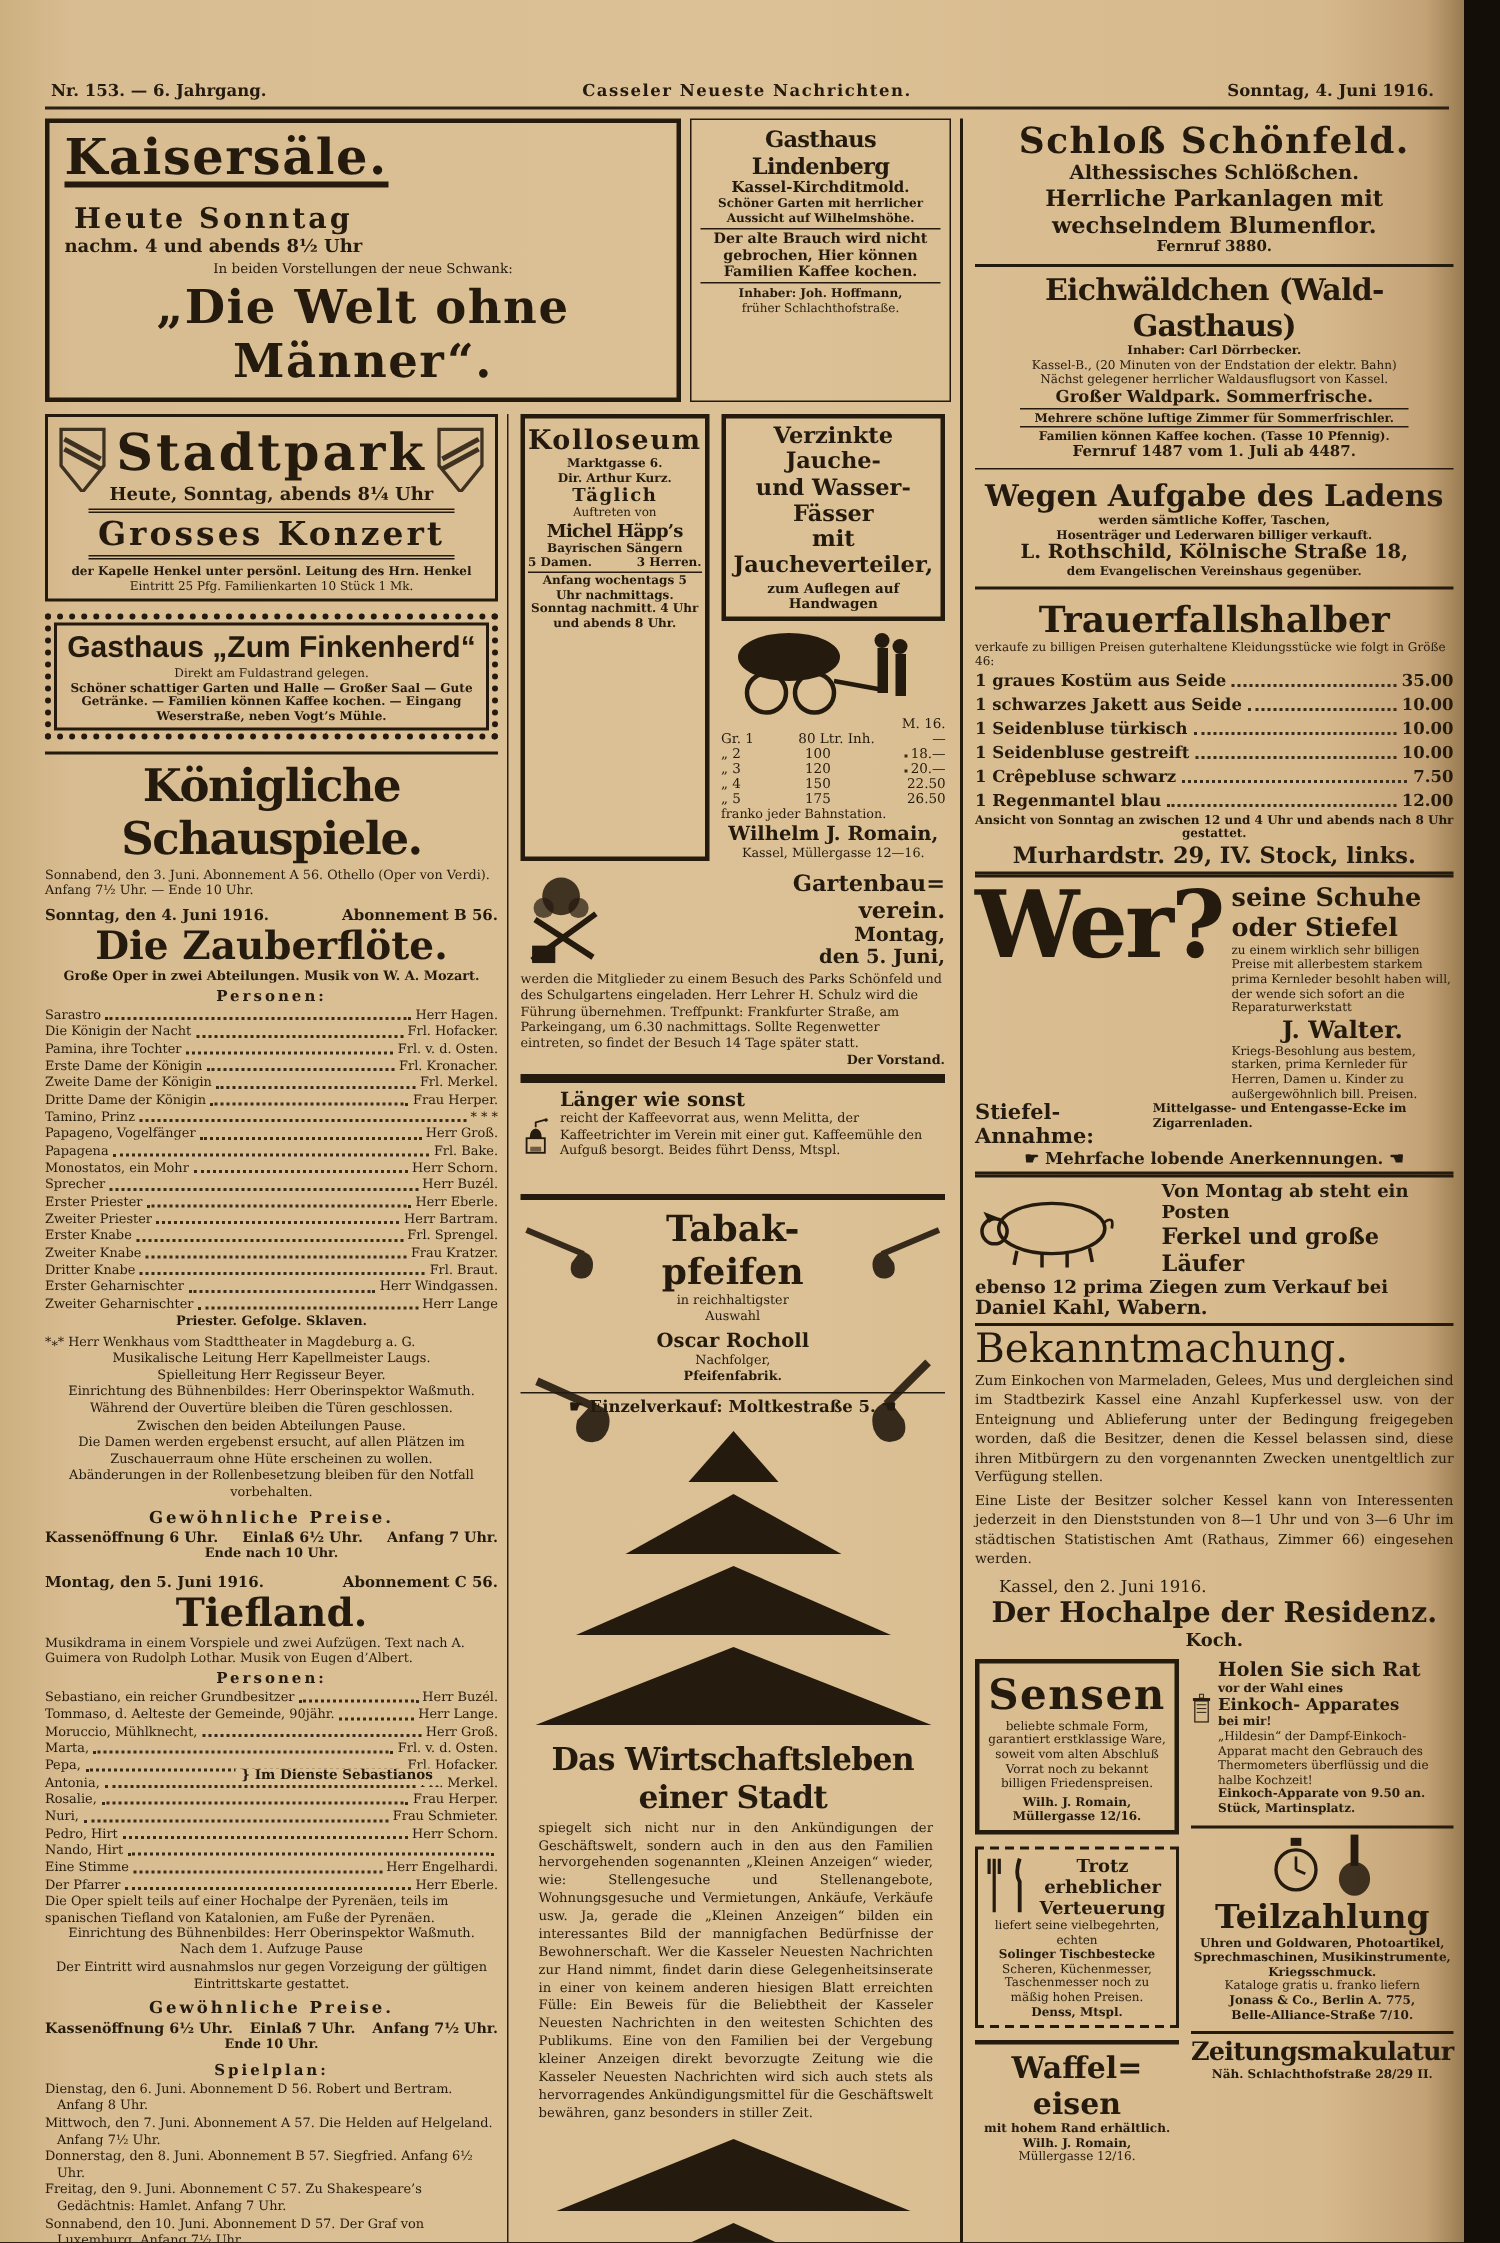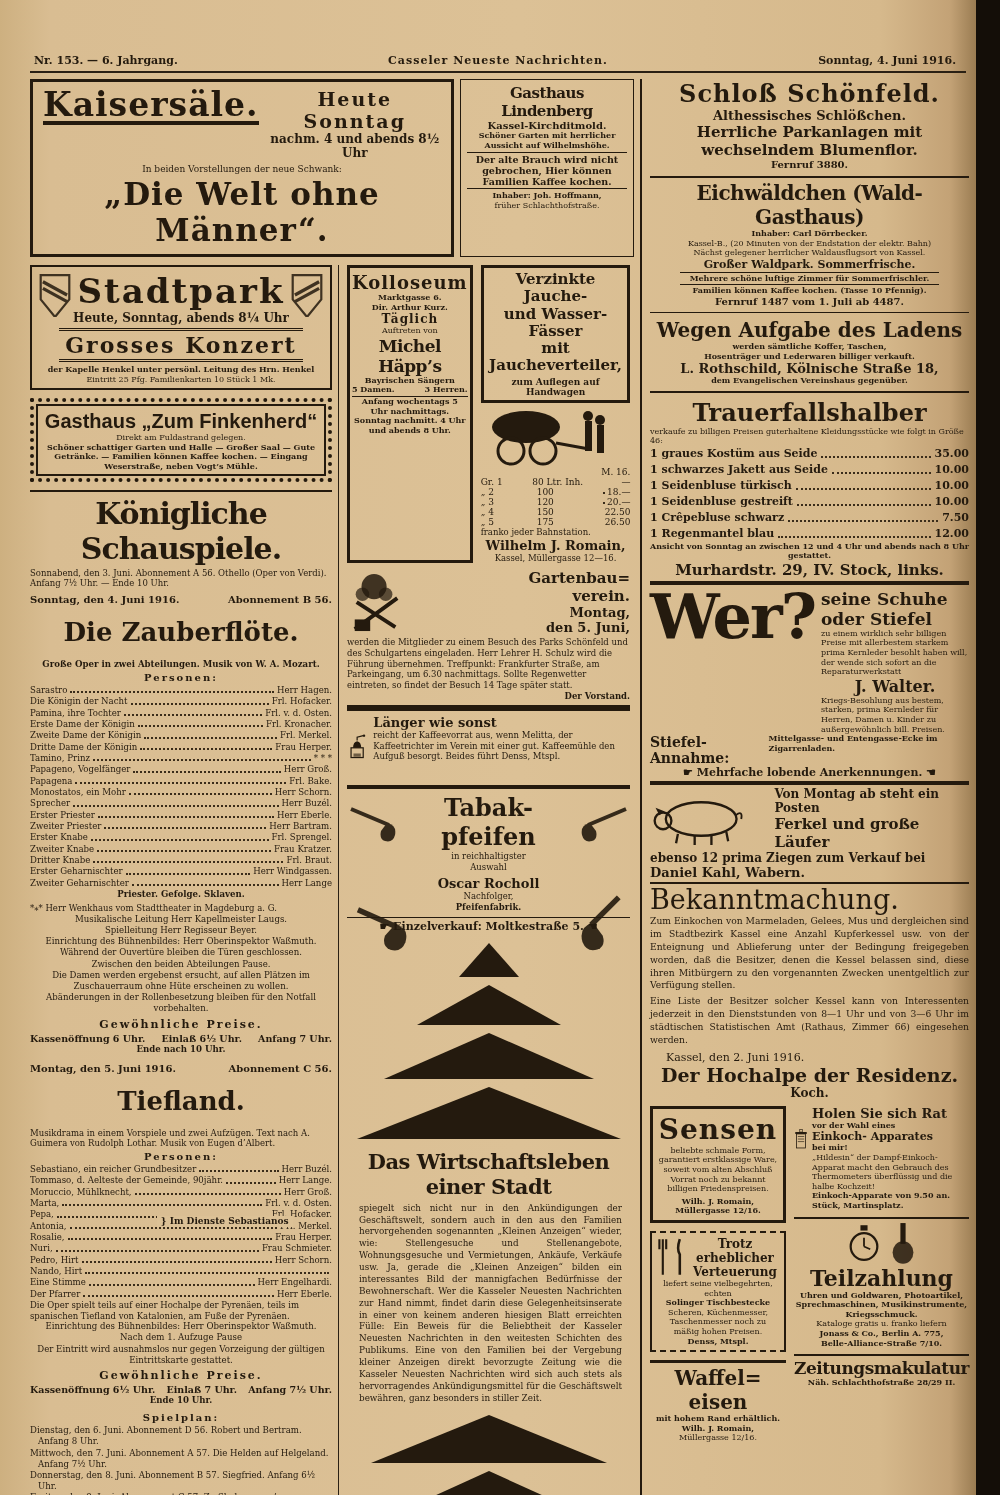--- a/index.html
+++ b/index.html
@@ -28,21 +28,21 @@
   .box-thin { border:1px solid #241a0e; padding:4px 6px; }
   .center { text-align:center; }
   .b { font-weight:bold; }
   .sm { font-size:8.5px; line-height:1.25; }
   .xs { font-size:8px; line-height:1.2; }
   .hr { border:none; border-top:1px solid #241a0e; margin:5px 0; }
   .hr2 { border:none; border-top:2px solid #241a0e; margin:5px 0; }
 
   
   .kais { width:424px; }
-  .kais-top { display:flex; align-items:flex-start; gap:10px; justify-content:space-between; padding:2px 4px; }
+  .kais-top { display:flex; align-items:flex-start; gap:10px; justify-content:space-between; padding:2px 4px;flex-direction:column; }
   .kais-name { font-size:33px; font-weight:bold; letter-spacing:1px; border-bottom:4px solid #241a0e; line-height:1; font-family:"DejaVu Serif", serif; }
   .kais-right { text-align:center; }
   .kais-heute { font-size:19px; font-weight:bold; letter-spacing:2px; }
   .kais-sub { font-size:12px; font-weight:bold; }
   .kais-mid { text-align:center; font-size:9px; margin-top:2px; }
   .kais-play { text-align:center; font-size:31px; font-weight:bold; letter-spacing:1px; margin:2px 0 2px; }
 
   
   .lind { width:174px; text-align:center; }
   .lind-title { font-size:15px; font-weight:bold; letter-spacing:-0.5px; }
@@ -56,38 +56,38 @@
   .shield.l { left:6px; } .shield.r { right:6px; }
   .konzert { font-size:22px; font-weight:bold; letter-spacing:2px; border-top:3px double #241a0e; border-bottom:3px double #241a0e; display:inline-block; padding:1px 6px; margin:3px 0; }
 
   
   .fink { border:4px dotted #241a0e; outline:2px solid #241a0e; outline-offset:-8px; padding:8px 10px 6px; margin-top:8px; text-align:center; }
   .fink-title { font-size:20px; font-weight:bold; font-family:"Liberation Sans", sans-serif; }
 
   
   .theater-title { font-size:30px; font-weight:bold; text-align:center; border-top:2px solid #241a0e; margin-top:8px; padding-top:4px; letter-spacing:-1px; }
   .abo-row { display:flex; justify-content:space-between; font-weight:bold; font-size:10px; margin-top:5px; }
-  .opera { text-align:center; font-size:26px; font-weight:bold; margin:12px 0; }
+  .opera { text-align:center; font-size:26px; font-weight:bold; margin:0 0; }
   .personen { text-align:center; font-size:10px; font-weight:bold; letter-spacing:2px; margin:2px 0; }
   .cast-row { display:flex; align-items:flex-end; font-size:8.6px; line-height:1.32; }
   .cast-role { white-space:nowrap; }
   .cast-dots { flex:1; border-bottom:2px dotted #3a2c1a; margin:0 3px 3px; min-width:8px; }
   .cast-name { white-space:nowrap; }
   .note { font-size:8.6px; text-align:center; line-height:1.3; }
   .preise { font-size:11px; font-weight:bold; letter-spacing:2px; text-align:center; margin-top:3px; }
   .times { display:flex; justify-content:space-between; font-size:9.5px; font-weight:bold; margin-top:2px; }
   .spielplan-item { font-size:8.6px; line-height:1.3; text-indent:-8px; padding-left:8px; }
   .cast2-wrap { position:relative; }
   .brace-label { position:absolute; left:42%; top:38%; background:#dcc196; padding:0 4px; font-size:9px; font-weight:bold; text-align:center; line-height:1.3; }
 
   
   .mid-split { display:flex; gap:8px; }
   .koll { width:132px; border:3px solid #241a0e; padding:4px 2px; text-align:center; }
   .koll-title { font-size:18px; font-weight:bold; letter-spacing:1px; }
-  .haepp { font-size:17px; font-weight:bold; letter-spacing:-0.5px; }
+  .haepp { font-size:12px; font-weight:bold; letter-spacing:-0.5px; }
   .fass { flex:1; }
   .fass-head { border:3px solid #241a0e; padding:3px; text-align:center; font-size:15px; font-weight:bold; line-height:1.15; }
   .fass-sub { font-size:9px; text-align:center; margin-top:2px; }
   .fass-row { display:flex; font-size:9px; align-items:flex-end; }
   .fass-num { width:56px; } .fass-vol { width:64px; }
   .fass-dots { flex:1; border-bottom:2px dotted #3a2c1a; margin:0 2px 3px; }
   .fass-price { text-align:right; }
   .vendor { font-size:13px; font-weight:bold; text-align:center; }
 
   .garten { display:flex; gap:4px; margin-top:6px; }

